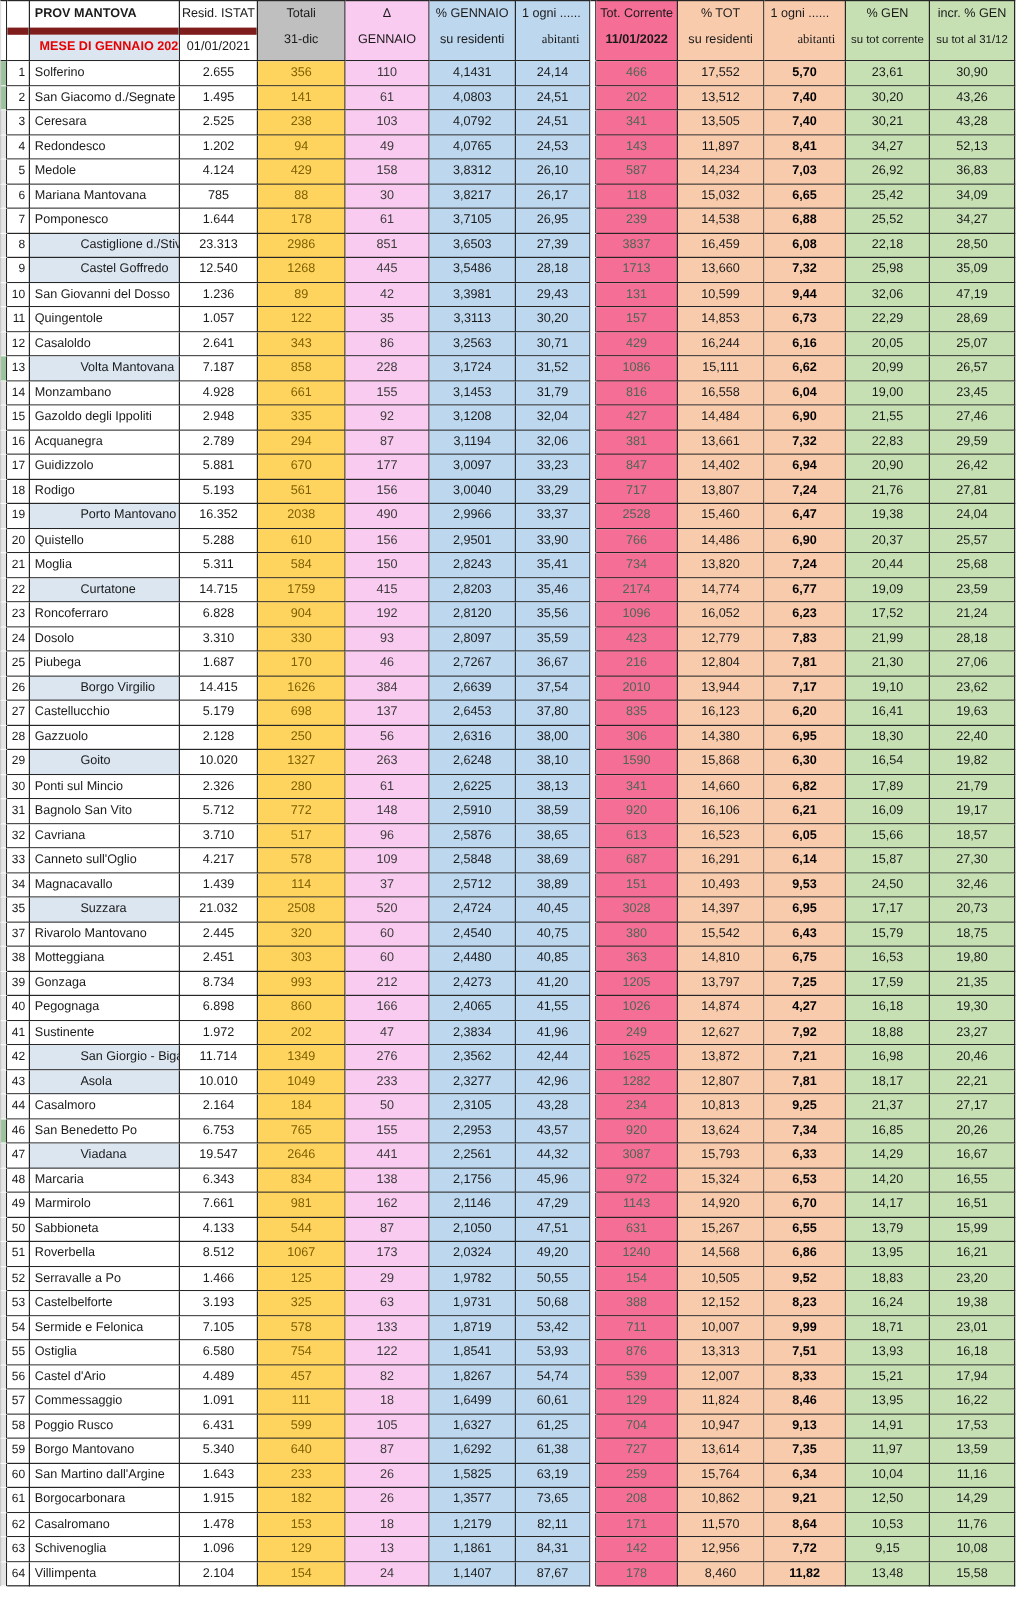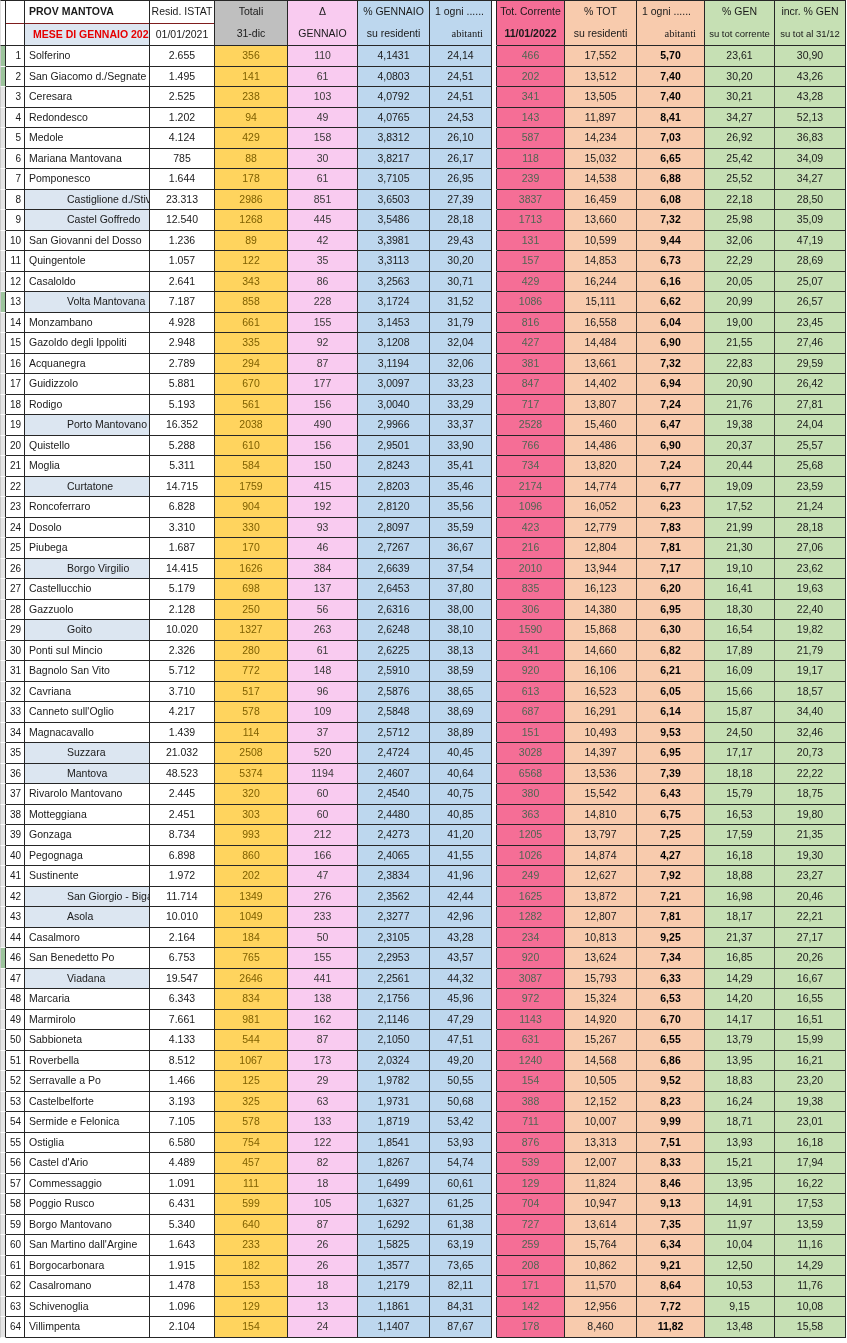--- a/index.html
+++ b/index.html
@@ -4,21 +4,21 @@
 <style>
   html,body{margin:0;padding:0;background:#fff;width:847px;height:1343px;overflow:hidden;
     font-family:"Liberation Sans",sans-serif;}
   .sheet{position:relative;width:847px;}
   table{border-collapse:separate;border-spacing:0;table-layout:fixed;width:846px;}
   td,th{box-sizing:border-box;padding:0;overflow:hidden;white-space:nowrap;
     border-right:1px solid #262626;border-bottom:1px solid #262626;
     font-size:10.5px;font-weight:normal;color:#1a1a1a;height:19.9px;line-height:19.5px;text-align:center;}
   thead th{border-top:1px solid #262626;height:44px;vertical-align:top;}
   .h .l1,.h .l2{height:21.5px;line-height:21.5px;}
-  .h-div .l1{border-bottom:1px solid #7f1d1d;}
+  .h-div .l1{border-bottom:6px solid #7f1d1d;}
   
   .h-white{background:#fff;}
   .h-gray{background:var(--header-gray);}
   .h-pink{background:var(--pink);}
   .h-blue{background:var(--blue);}
   .h-rose{background:var(--rose);}
   .h-orange{background:var(--orange);margin-top:40px;}
   .h-green{background:var(--green);}
   .h-name .l1{text-align:left;padding-left:4px;font-weight:bold;}
   .h-name .l2{text-align:left;padding-left:8px;font-weight:bold;color:var(--red-text);background:var(--highlight-blue);}
@@ -639,21 +639,21 @@
           <td class="c-resid">4.217</td>
           <td class="c-tot">578</td>
           <td class="c-delta">109</td>
           <td class="c-blue">2,5848</td>
           <td class="c-blue">38,69</td>
           <td class="c-gap"></td>
           <td class="c-rose">687</td>
           <td class="c-orange">16,291</td>
           <td class="c-orange c-bold">6,14</td>
           <td class="c-green">15,87</td>
-          <td class="c-green">34,40</td>
+          <td class="c-green">27,30</td>
         </tr>
         <tr>
           <td class="gutter"></td>
           <td class="c-num">34</td>
           <td class="c-name">Magnacavallo</td>
           <td class="c-resid">1.439</td>
           <td class="c-tot">114</td>
           <td class="c-delta">37</td>
           <td class="c-blue">2,5712</td>
           <td class="c-blue">38,89</td>
@@ -672,36 +672,20 @@
           <td class="c-tot">2508</td>
           <td class="c-delta">520</td>
           <td class="c-blue">2,4724</td>
           <td class="c-blue">40,45</td>
           <td class="c-gap"></td>
           <td class="c-rose">3028</td>
           <td class="c-orange">14,397</td>
           <td class="c-orange c-bold">6,95</td>
           <td class="c-green">17,17</td>
           <td class="c-green">20,73</td>
-        </tr>
-        <tr>
-          <td class="gutter"></td>
-          <td class="c-num">36</td>
-          <td class="c-name hl">Mantova</td>
-          <td class="c-resid">48.523</td>
-          <td class="c-tot">5374</td>
-          <td class="c-delta">1194</td>
-          <td class="c-blue">2,4607</td>
-          <td class="c-blue">40,64</td>
-          <td class="c-gap"></td>
-          <td class="c-rose">6568</td>
-          <td class="c-orange">13,536</td>
-          <td class="c-orange c-bold">7,39</td>
-          <td class="c-green">18,18</td>
-          <td class="c-green">22,22</td>
         </tr>
         <tr>
           <td class="gutter"></td>
           <td class="c-num">37</td>
           <td class="c-name">Rivarolo Mantovano</td>
           <td class="c-resid">2.445</td>
           <td class="c-tot">320</td>
           <td class="c-delta">60</td>
           <td class="c-blue">2,4540</td>
           <td class="c-blue">40,75</td>

